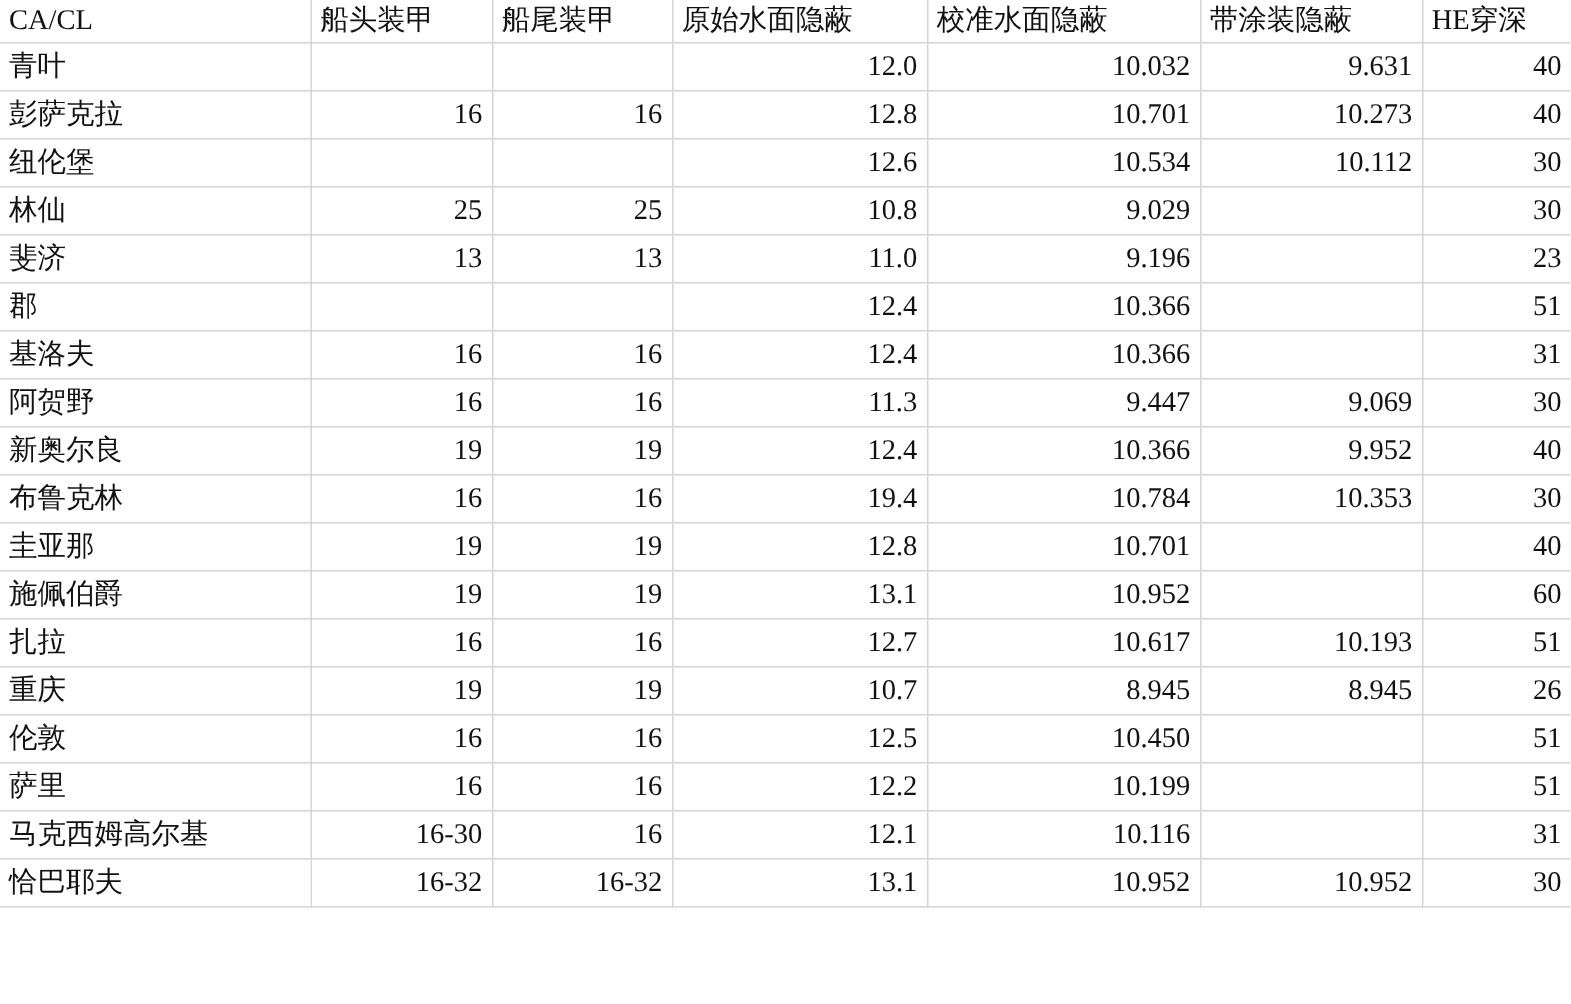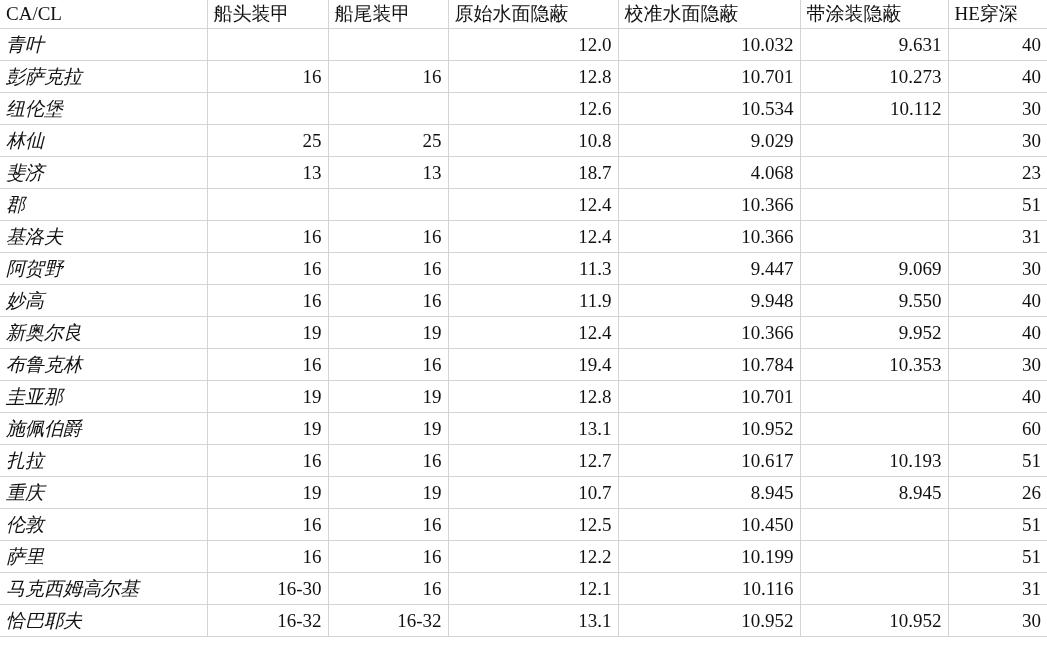--- a/index.html
+++ b/index.html
@@ -55,21 +55,21 @@
     line-height: 27px;
     text-align: left;
     font-size: 19px;
   }
   table.grid tr td:last-child,
   table.grid tr th:last-child {
     border-right: none;
   }
   td.num, th.num { text-align: right; }
   td.txt, th.txt { text-align: right; }
-  td.name { text-align: left; padding-left: 4px; font-style: italic; }
+  td.name { text-align: left; padding-left: 4px; }
   td.empty { }
 
   
   tr.selected td.name {
     position: relative;
     margin-left: 6px;
   }
   tr.selected td.name::before {
     content: "";
     position: absolute;
@@ -140,22 +140,22 @@
           <td class="num">25</td>
           <td class="num">10.8</td>
           <td class="num">9.029</td>
           <td class="num empty"></td>
           <td class="num">30</td>
         </tr>
         <tr>
           <td class="name txt">斐济</td>
           <td class="num">13</td>
           <td class="num">13</td>
-          <td class="num">18.7</td>
-          <td class="num">4.068</td>
+          <td class="num">11.0</td>
+          <td class="num">9.196</td>
           <td class="num empty"></td>
           <td class="num">23</td>
         </tr>
         <tr>
           <td class="name txt">郡</td>
           <td class="num empty"></td>
           <td class="num empty"></td>
           <td class="num">12.4</td>
           <td class="num">10.366</td>
           <td class="num empty"></td>
@@ -171,29 +171,20 @@
           <td class="num">31</td>
         </tr>
         <tr>
           <td class="name txt">阿贺野</td>
           <td class="num">16</td>
           <td class="num">16</td>
           <td class="num">11.3</td>
           <td class="num">9.447</td>
           <td class="num">9.069</td>
           <td class="num">30</td>
-        </tr>
-        <tr>
-          <td class="name txt">妙高</td>
-          <td class="num">16</td>
-          <td class="num">16</td>
-          <td class="num">11.9</td>
-          <td class="num">9.948</td>
-          <td class="num">9.550</td>
-          <td class="num">40</td>
         </tr>
         <tr>
           <td class="name txt">新奥尔良</td>
           <td class="num">19</td>
           <td class="num">19</td>
           <td class="num">12.4</td>
           <td class="num">10.366</td>
           <td class="num">9.952</td>
           <td class="num">40</td>
         </tr>

